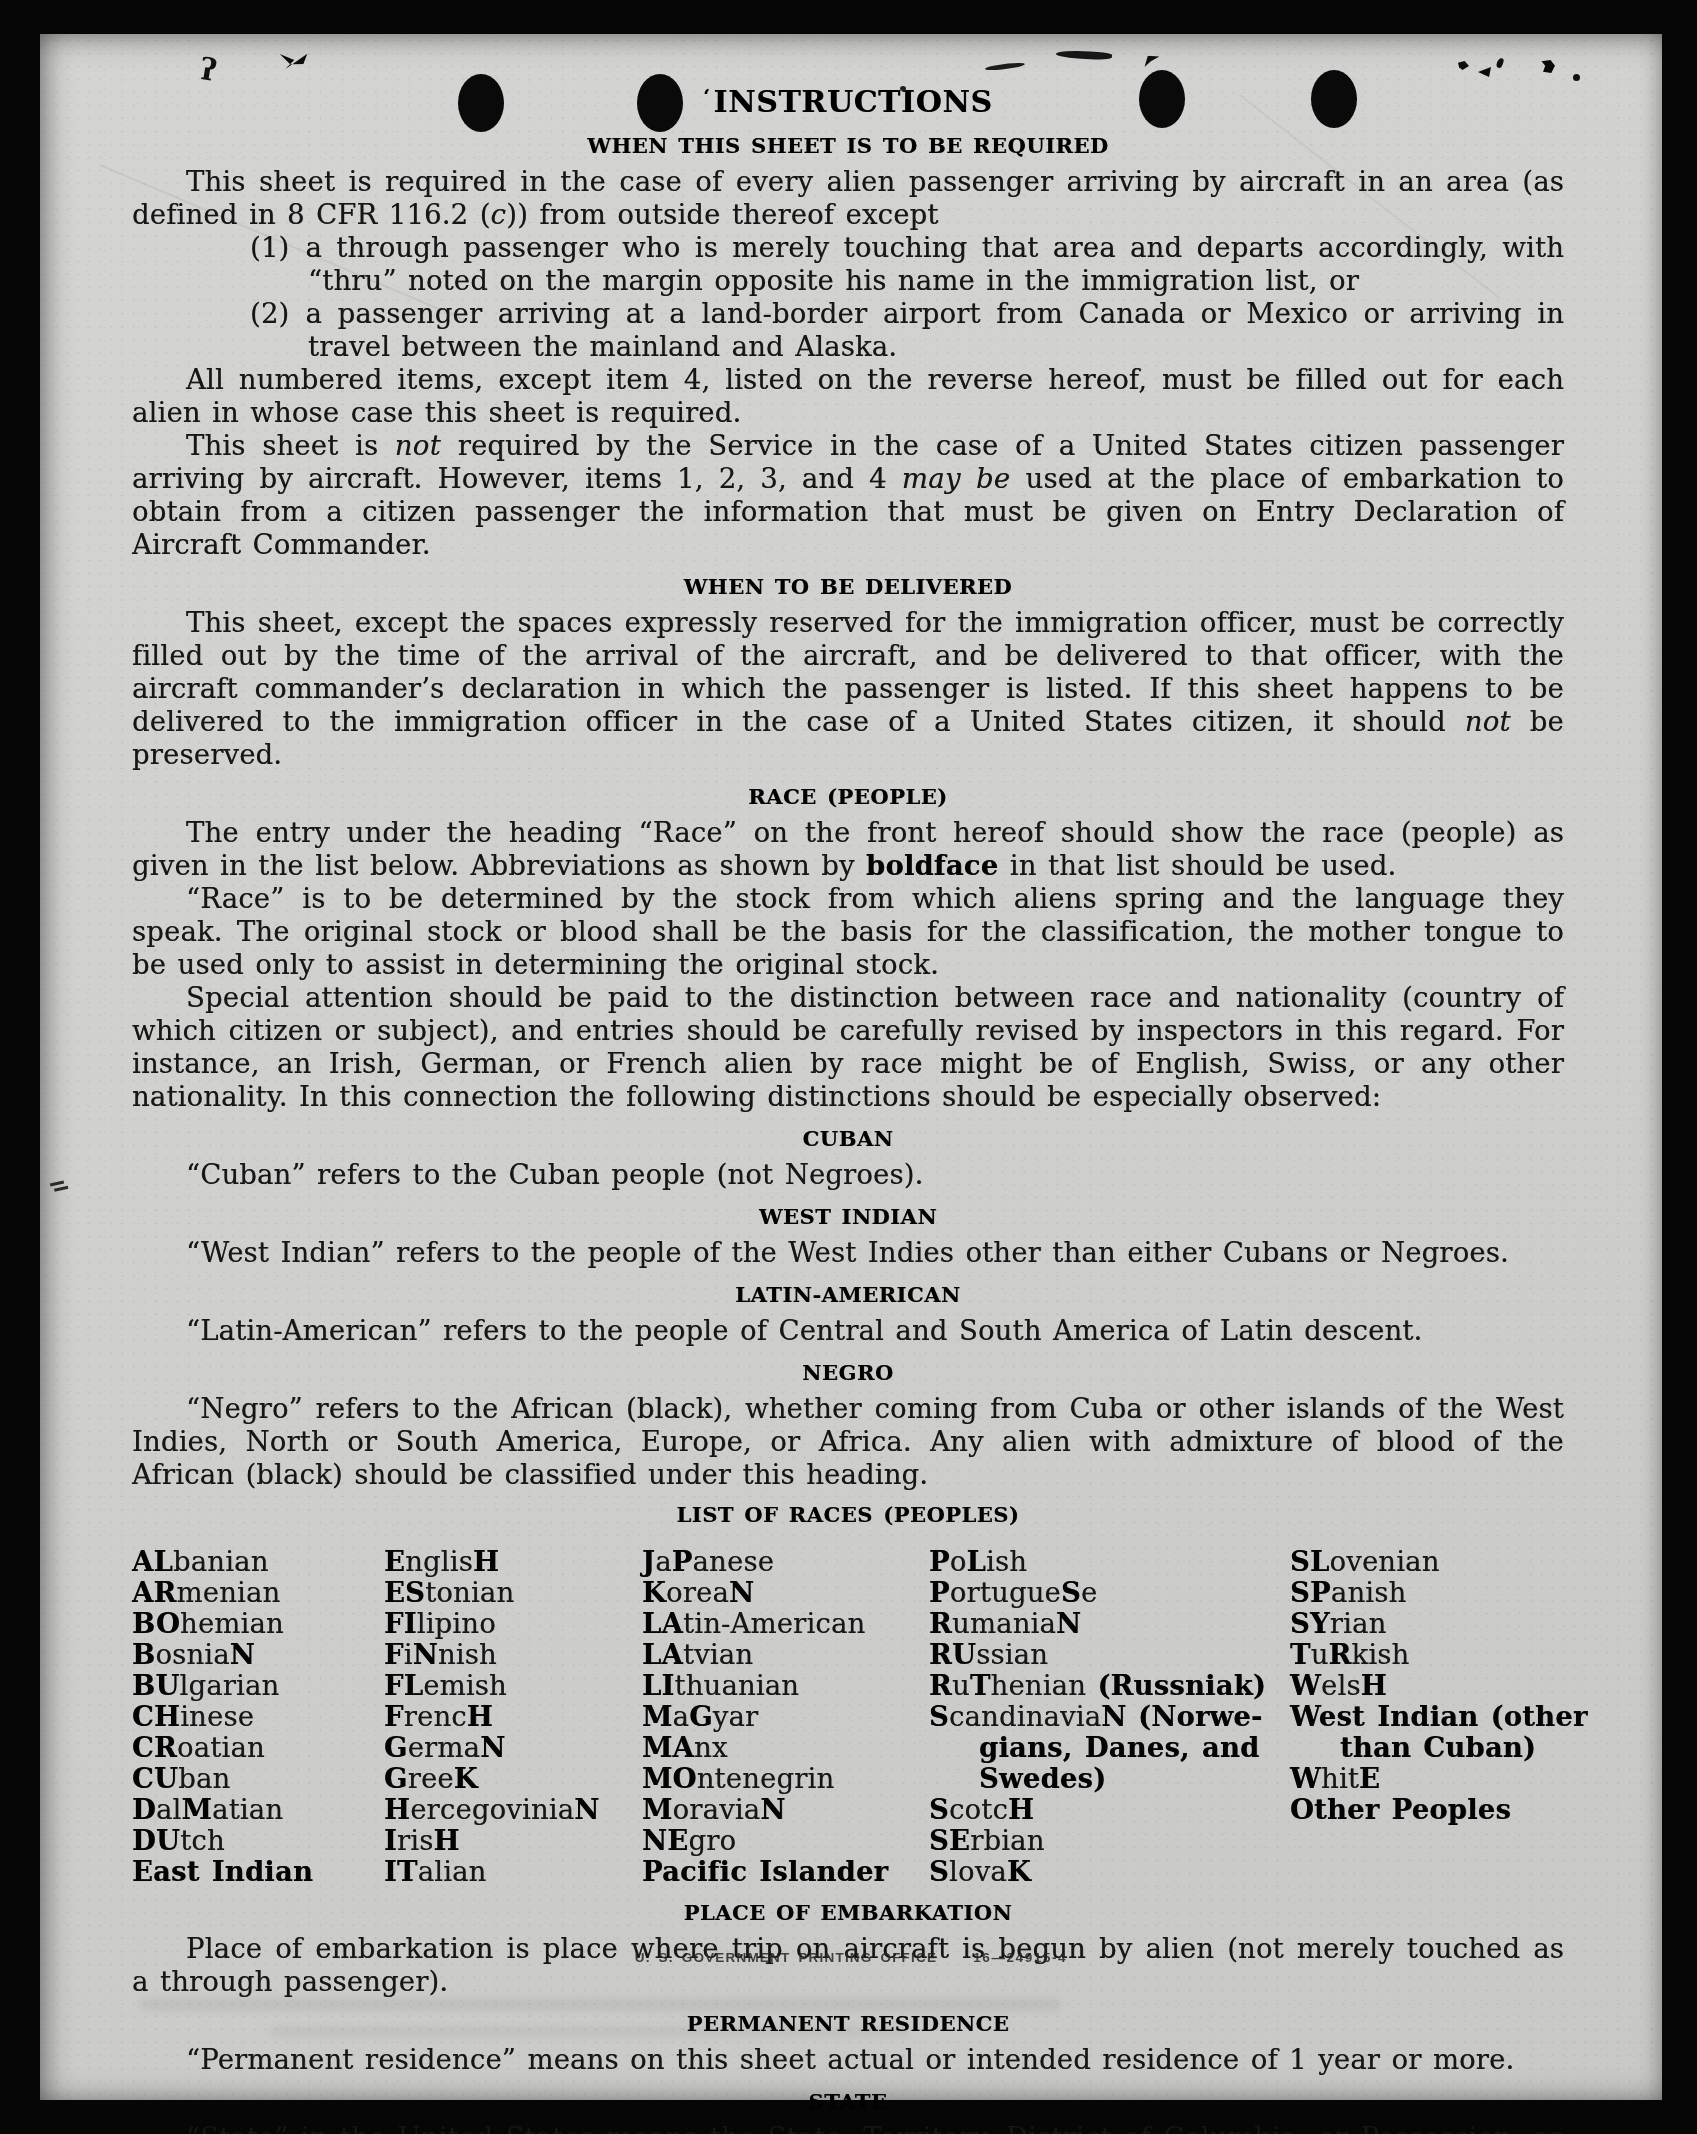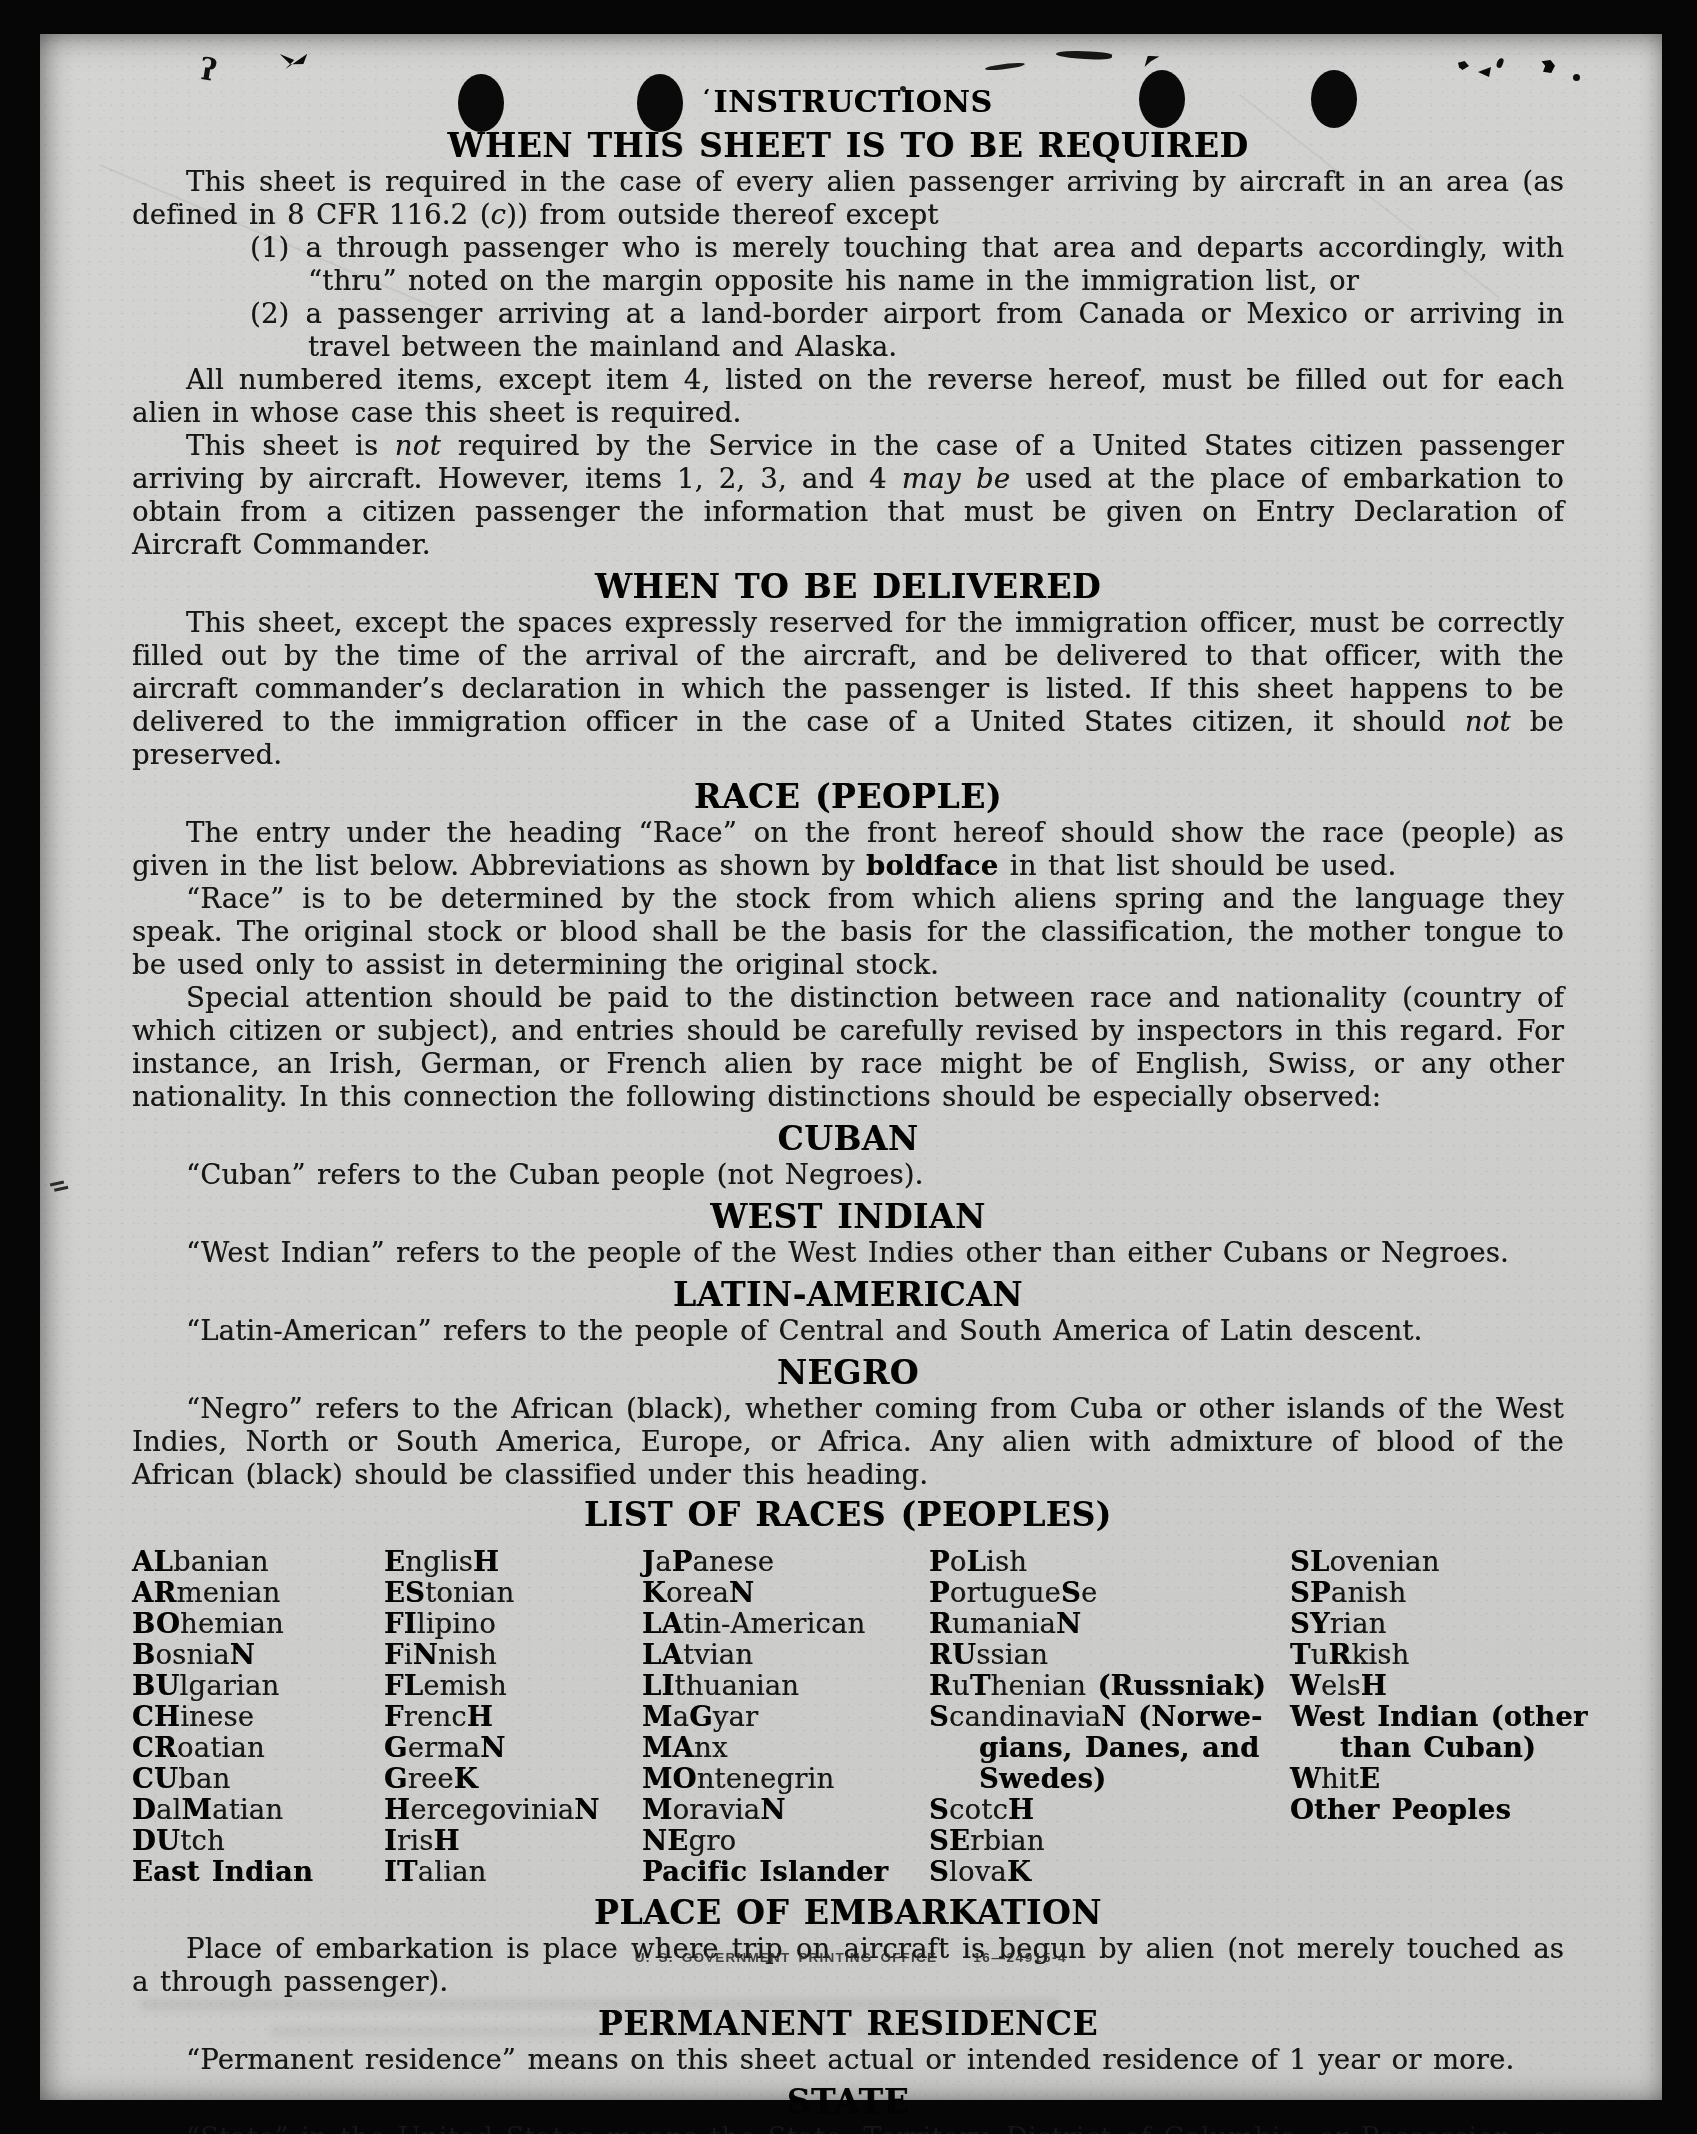--- a/index.html
+++ b/index.html
@@ -44,21 +44,21 @@
     font-size:27.5px;line-height:33px;
     letter-spacing:.15px;word-spacing:2.5px;
     text-shadow:.3px 0 rgba(0,0,0,.55);
   }
   .doc-title{
     text-align:center;font-weight:bold;font-size:30px;color:#000;
     letter-spacing:.6px;margin:0 0 3px 0;line-height:36px;
   }
   .tmark{font-size:19px;vertical-align:9px;margin-right:3px;font-weight:bold;}
   .h2{
-    text-align:center;font-weight:bold;font-size:33px;color:#030303;
+    text-align:center;font-weight:bold;font-size:21px;color:#030303;
     letter-spacing:.5px;margin:10px 0 3px 0;line-height:32px;
   }
   .races-heading{margin:8px 0 1px 0;}
   .para{margin:0;text-indent:54px;text-align:justify;}
   .numbered{margin:0;padding-left:176px;text-indent:-58px;text-align:justify;}
   .numbered .num{margin-right:16px;}
   b{color:#040404;}
   i{letter-spacing:.3px;}
 
   .races{display:flex;margin:15px 0 9px 0;}

